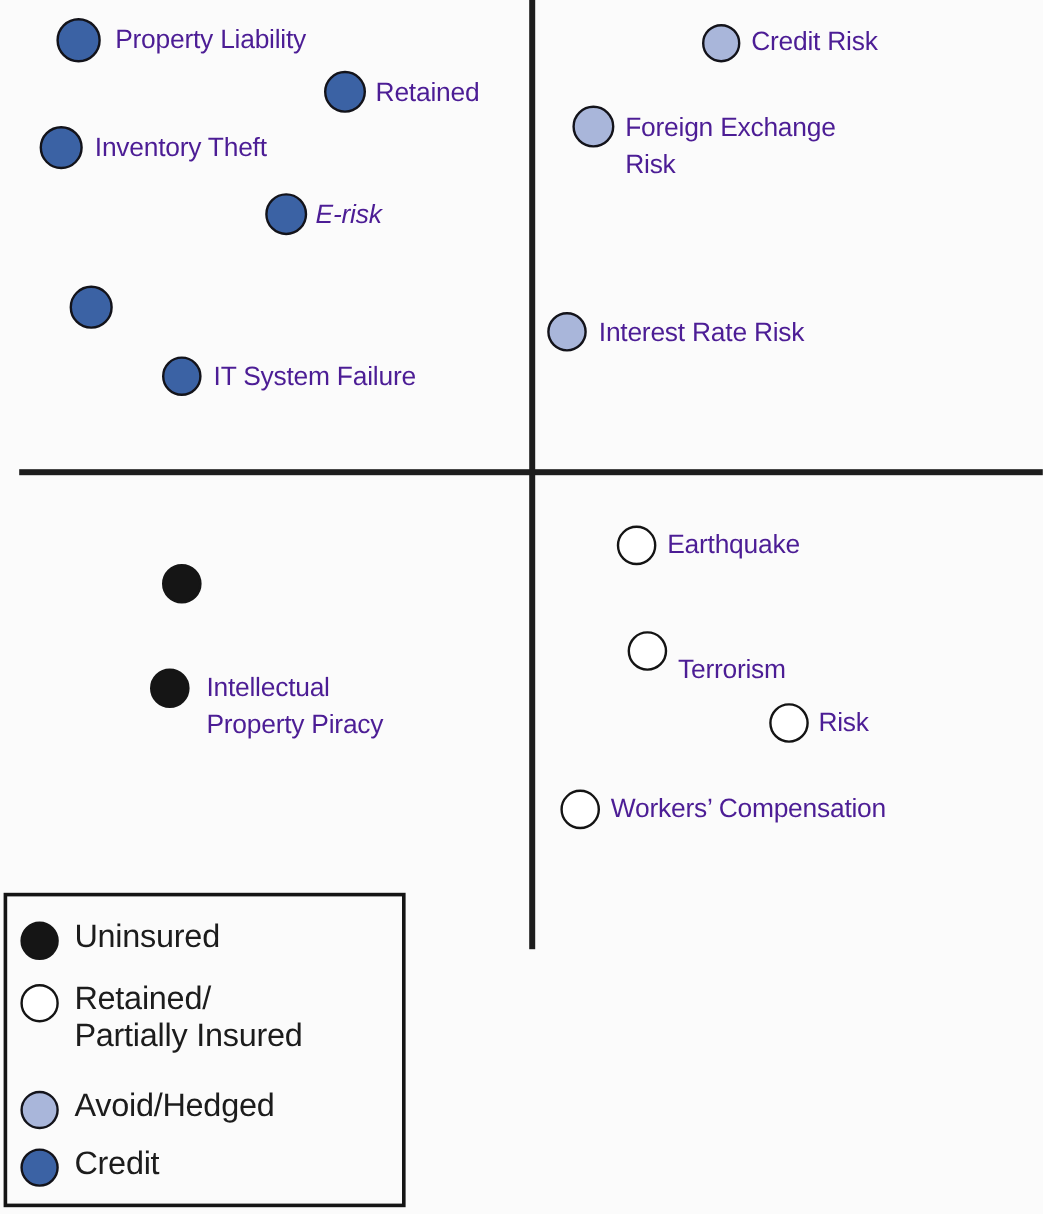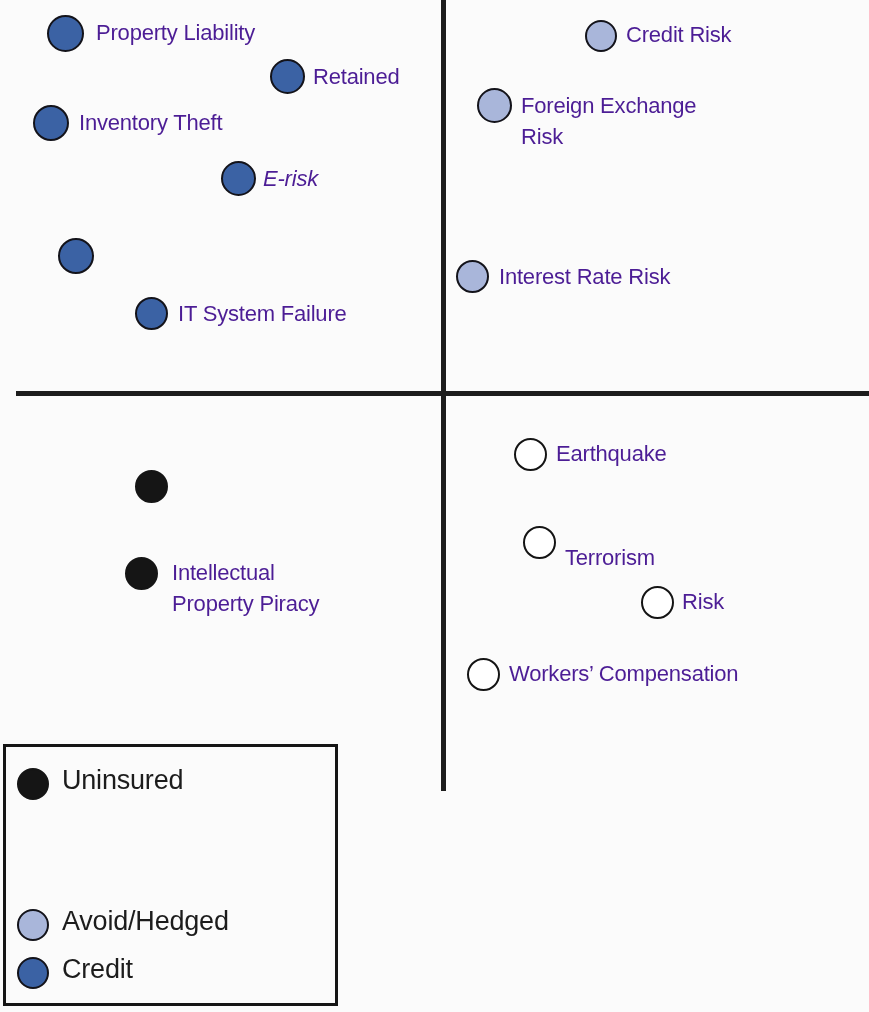--- a/index.html
+++ b/index.html
@@ -121,17 +121,19 @@
       <div class="marker" style="left: 125px; top: 557px;"><span class="dot uninsured" style="width: 33px; height: 33px; margin-top: 0px;"></span><span class="mlabel" style="margin-left: 14px; margin-top: 0px;">Intellectual
 Property Piracy</span></div>
       <div class="marker" style="left: 514px; top: 438px;"><span class="dot retained" style="width: 33px; height: 33px; margin-top: 0px;"></span><span class="mlabel" style="margin-left: 9px; margin-top: 0px;">Earthquake</span></div>
       <div class="marker" style="left: 523px; top: 526px;"><span class="dot retained" style="width: 33px; height: 33px; margin-top: 0px;"></span><span class="mlabel" style="margin-left: 9px; margin-top: 16px;">Terrorism</span></div>
       <div class="marker" style="left: 641px; top: 586px;"><span class="dot retained" style="width: 33px; height: 33px; margin-top: 0px;"></span><span class="mlabel" style="margin-left: 8px; margin-top: 0px;">Risk</span></div>
       <div class="marker" style="left: 467px; top: 658px;"><span class="dot retained" style="width: 33px; height: 33px; margin-top: 0px;"></span><span class="mlabel" style="margin-left: 9px; margin-top: 0px;">Workers’ Compensation</span></div>
     </div>
 
   <div id="legend" style="left: 3px; top: 744px; width: 335px; height: 262px;">
       <div class="legend-row" style="left: 11px; top: 21px;"><span class="dot uninsured" style="width: 32px; height: 32px;"></span><span class="legend-label" style="margin-left: 13px; margin-top: -3px;">Uninsured</span></div>
+      <div class="legend-row" style="left: 11px; top: 73px;"><span class="dot retained" style="width: 32px; height: 32px;"></span><span class="legend-label" style="margin-left: 13px; margin-top: -3px;">Retained/
+Partially Insured</span></div>
       <div class="legend-row" style="left: 11px; top: 162px;"><span class="dot hedged" style="width: 32px; height: 32px;"></span><span class="legend-label" style="margin-left: 13px; margin-top: -3px;">Avoid/Hedged</span></div>
       <div class="legend-row" style="left: 11px; top: 210px;"><span class="dot insured" style="width: 32px; height: 32px;"></span><span class="legend-label" style="margin-left: 13px; margin-top: -3px;">Credit</span></div>
     </div>
 
 </div>
 
 </body></html>

